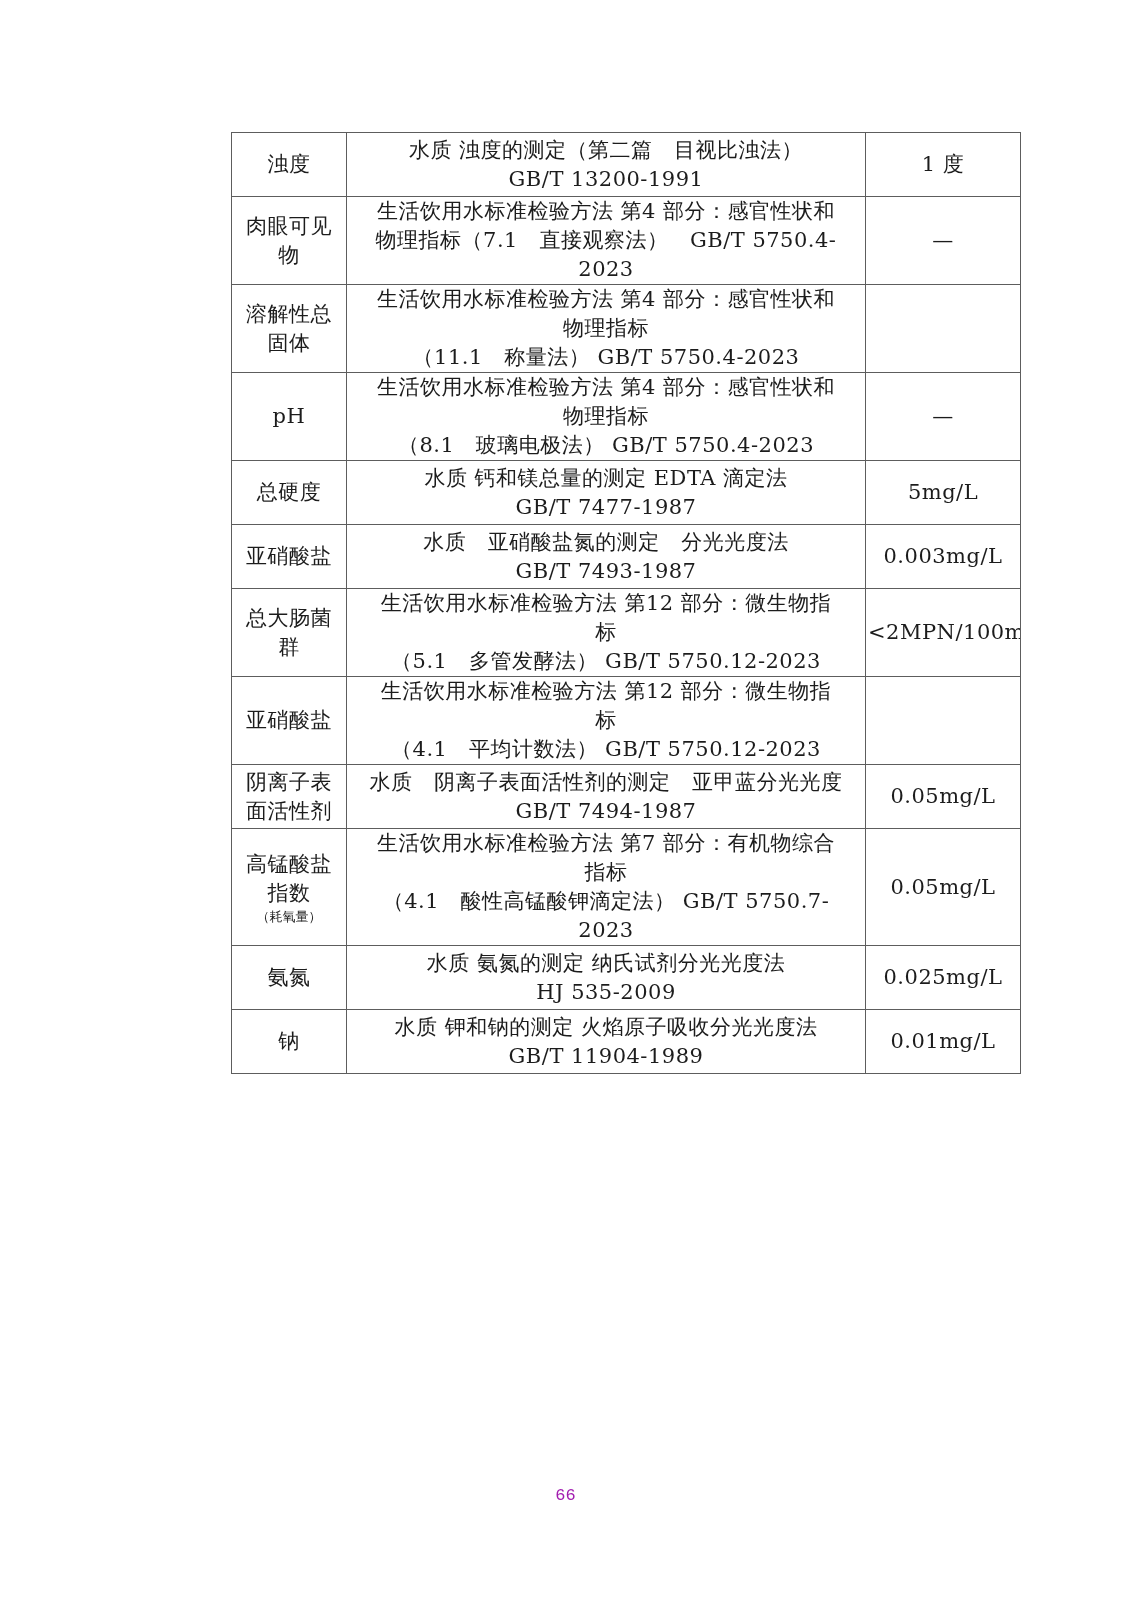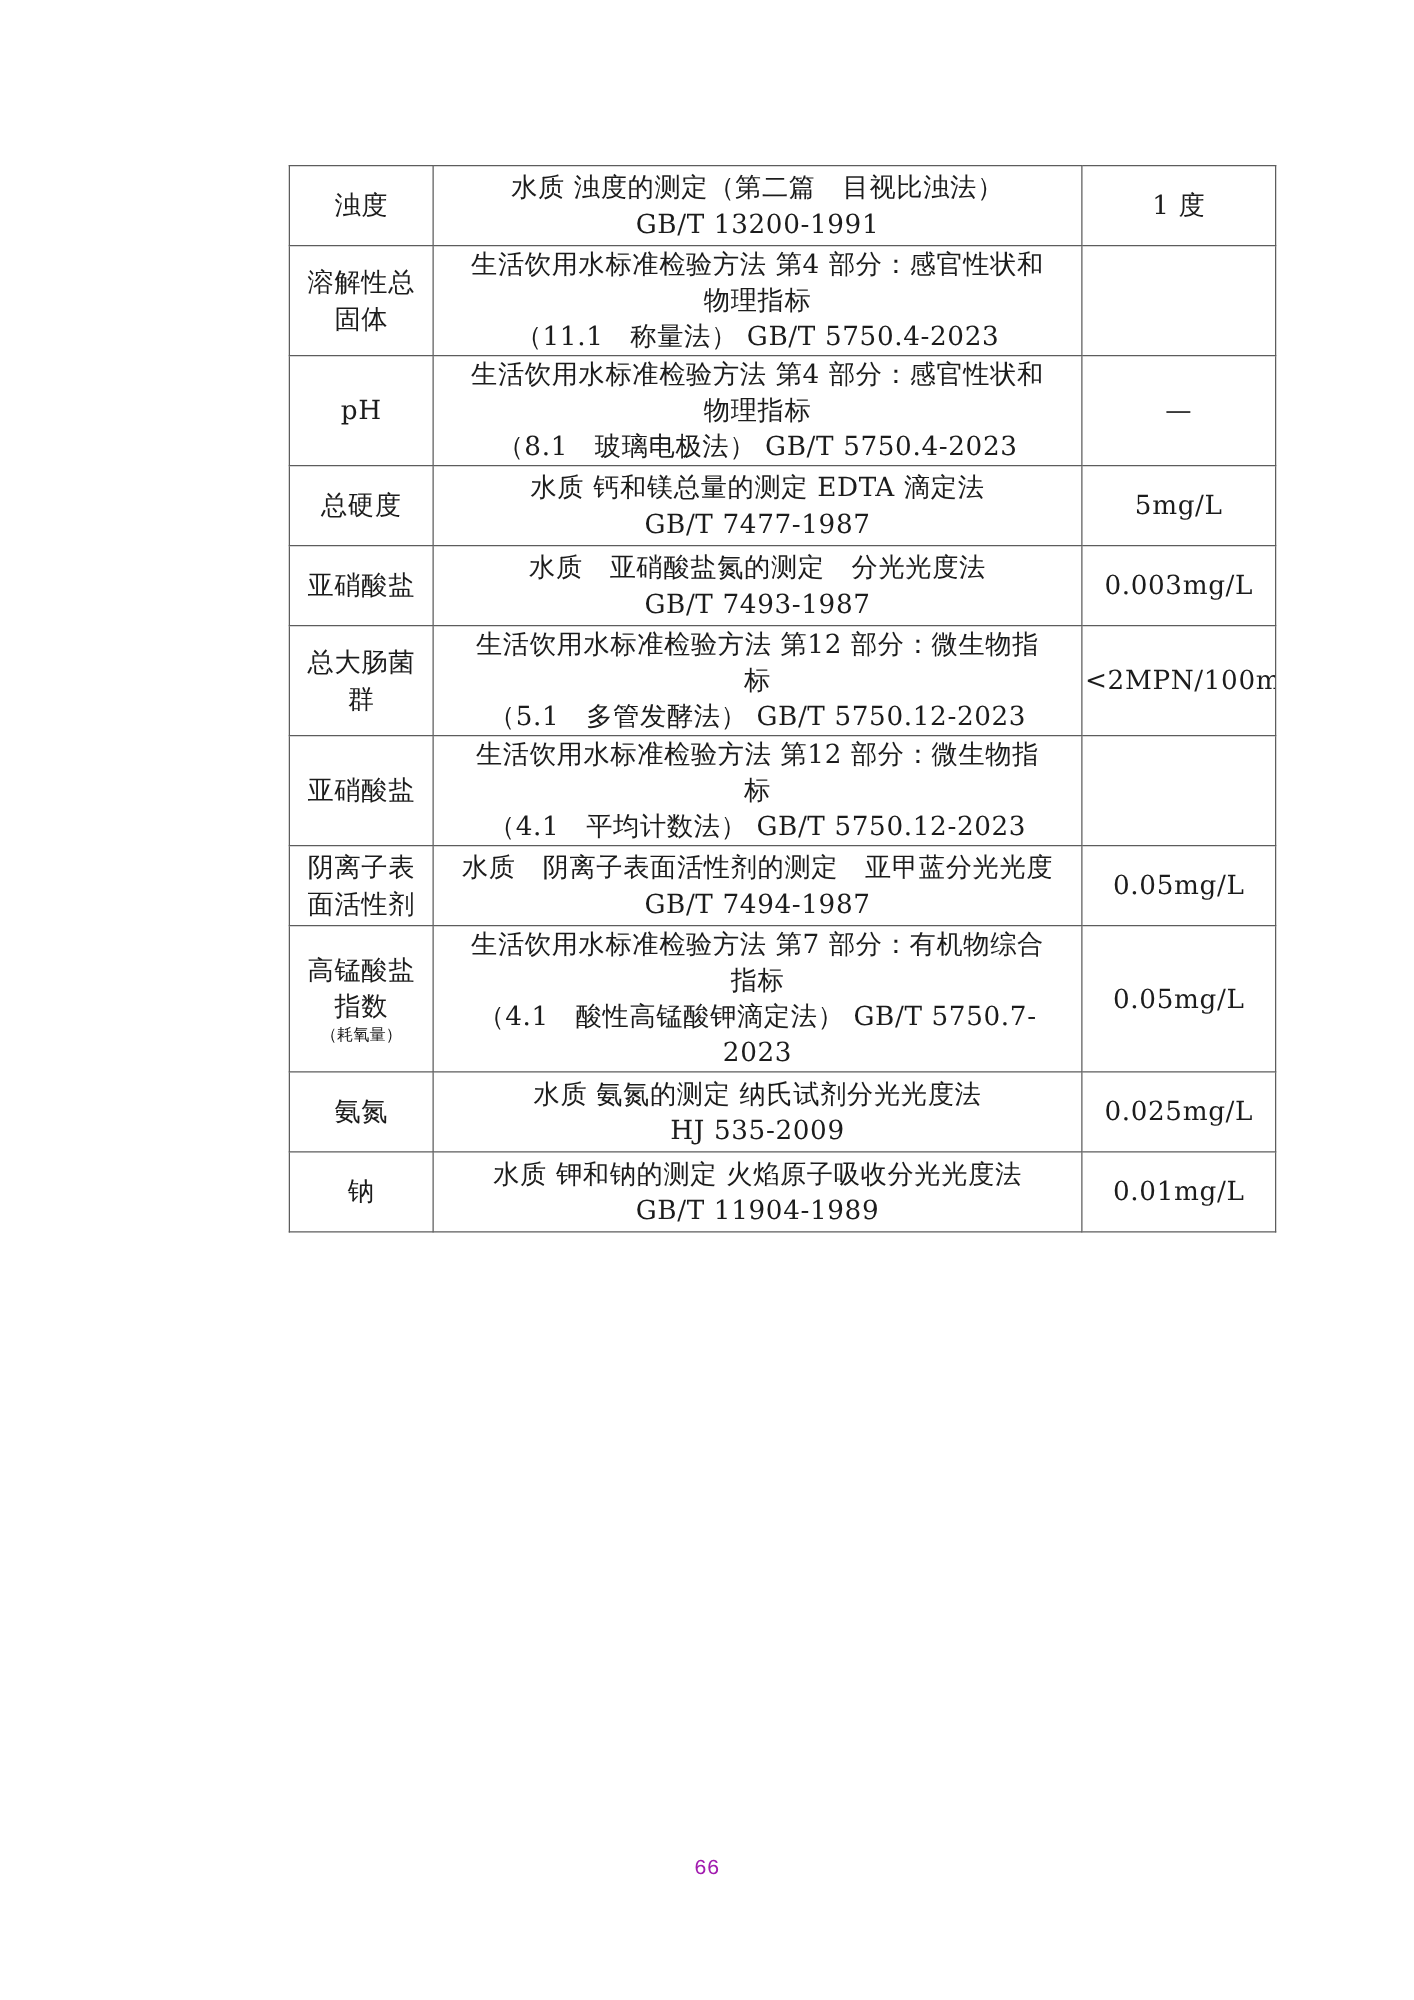--- a/index.html
+++ b/index.html
@@ -61,20 +61,26 @@
       <col style="width:115px">
       <col style="width:519px">
       <col style="width:155px">
     </colgroup>
     <tbody>
       <tr class="row-2">
         <td class="param-cell"><span>浊度</span></td>
         <td class="method-cell"><span class="method-text">水质 浊度的测定（第二篇　目视比浊法）
 GB/T 13200-1991</span></td>
         <td class="limit-cell"><span>1 度</span></td>
+      </tr>
+      <tr class="row-2">
+        <td class="param-cell"><span>肉眼可见物</span></td>
+        <td class="method-cell"><span class="method-text">生活饮用水标准检验方法 第4 部分：感官性状和
+物理指标（7.1　直接观察法）　GB/T 5750.4-2023</span></td>
+        <td class="limit-cell"><span>—</span></td>
       </tr>
       <tr class="row-3">
         <td class="param-cell"><span>溶解性总固体</span></td>
         <td class="method-cell"><span class="method-text">生活饮用水标准检验方法 第4 部分：感官性状和
 物理指标
 （11.1　称量法） GB/T 5750.4-2023</span></td>
         <td class="limit-cell"><span></span></td>
       </tr>
       <tr class="row-3">
         <td class="param-cell"><span>pH</span></td>

